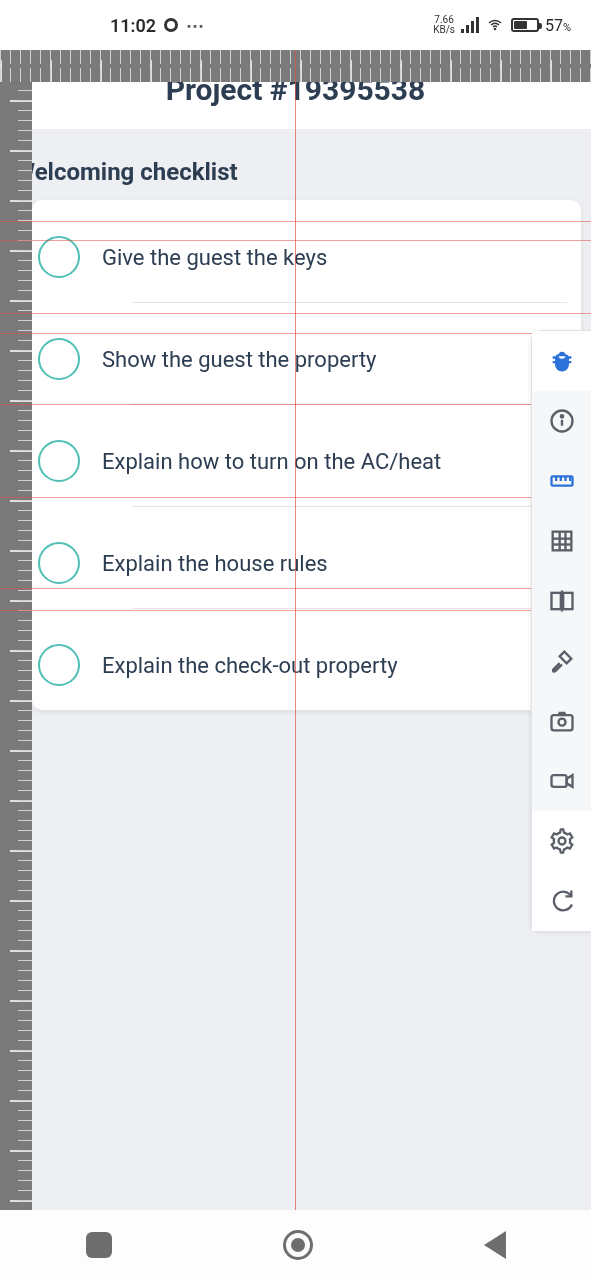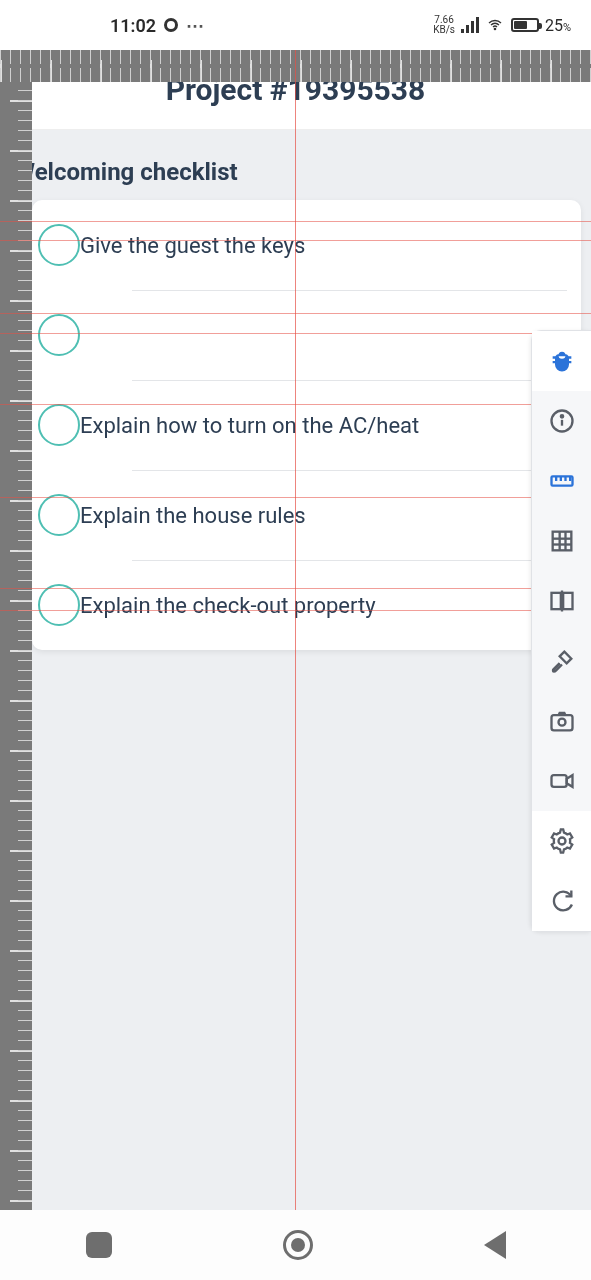--- a/index.html
+++ b/index.html
@@ -211,21 +211,22 @@
 
   .card {
     margin: 0 10px 0 32px;
     background:#fff;
     border-radius:10px;
     box-shadow: 0 2px 6px rgba(0,0,0,0.08);
   }
   .check-item {
     display:flex;
     align-items:center;
-    padding:24px 18px 24px 6px;
+    gap:22px;
+    padding:36px 18px 24px 6px;
     position:relative;
   }
   .check-item + .check-item::before {
     content:"";
     position:absolute;
     top:0;
     left:100px;
     right:14px;
     height:1px;
     background:#e3e5e8;
@@ -341,21 +342,21 @@
     </div>
     <svg class="wifi-icon" viewBox="0 0 24 24" fill="none" stroke="#333" stroke-width="2">
       <path d="M3 9c5-5 13-5 18 0"></path>
         <path d="M6 12c3.5-3.5 8.5-3.5 12 0"></path>
         <path d="M9 15c1.8-1.8 4.2-1.8 6 0"></path>
         <circle cx="12" cy="18" r="1" fill="#333"></circle>
     </svg>
     <div class="battery">
         <div class="battery-fill"></div>
       </div>
-    <span><span>25</span><span style="font-size:11px">%</span></span>
+    <span><span>57</span><span style="font-size:11px">%</span></span>
   </div>
 </div>
 
 <div class="ruler-top">
   <div class="ruler-top-ticks"></div>
 </div>
 <div class="ruler-left"></div>
 
 <div class="app">
   <div class="header">
@@ -369,20 +370,21 @@
 
   <div class="section-title">Welcoming checklist</div>
 
   <div class="card" id="checklist-card">
       <div class="check-item">
         <div class="check-circle"></div>
         <div class="check-text">Give the guest the keys</div>
       </div>
       <div class="check-item">
         <div class="check-circle"></div>
+        <div class="check-text">Show the guest the property</div>
       </div>
       <div class="check-item">
         <div class="check-circle"></div>
         <div class="check-text">Explain how to turn on the AC/heat</div>
       </div>
       <div class="check-item">
         <div class="check-circle"></div>
         <div class="check-text">Explain the house rules</div>
       </div>
       <div class="check-item">

